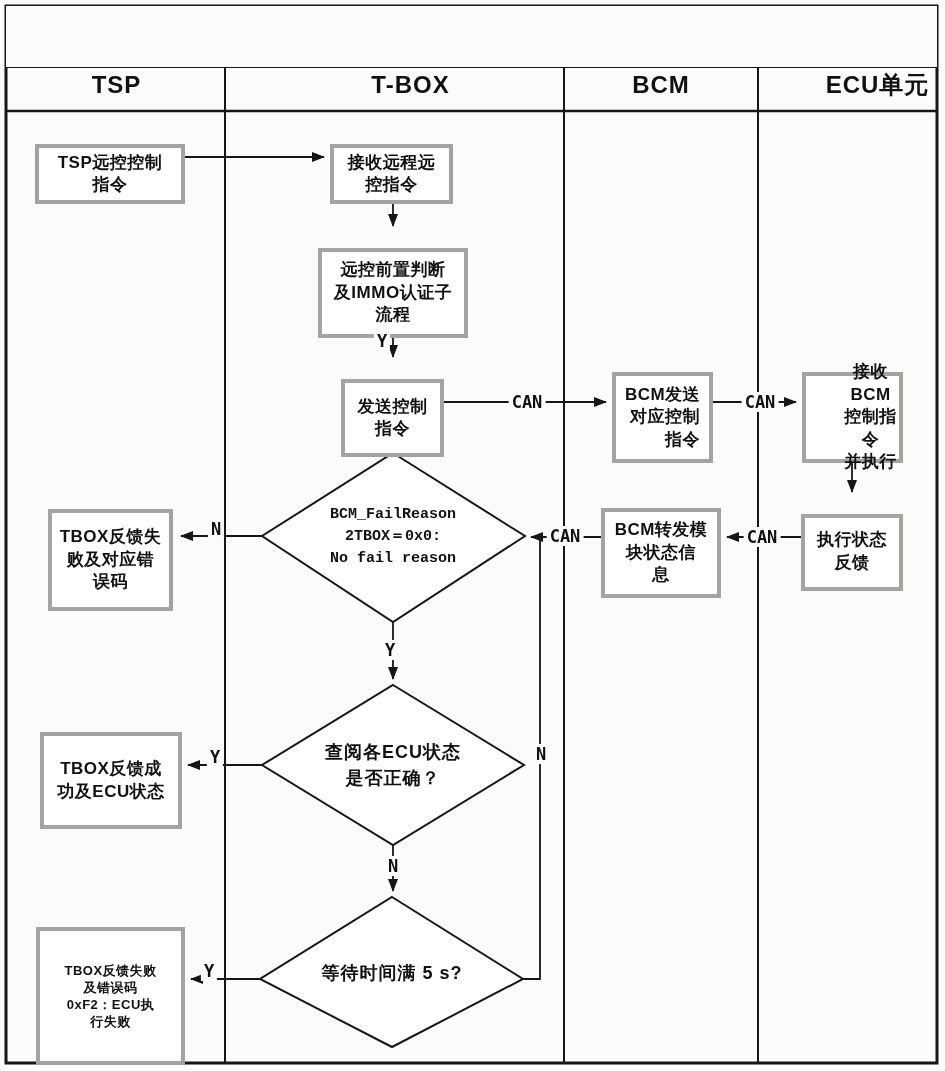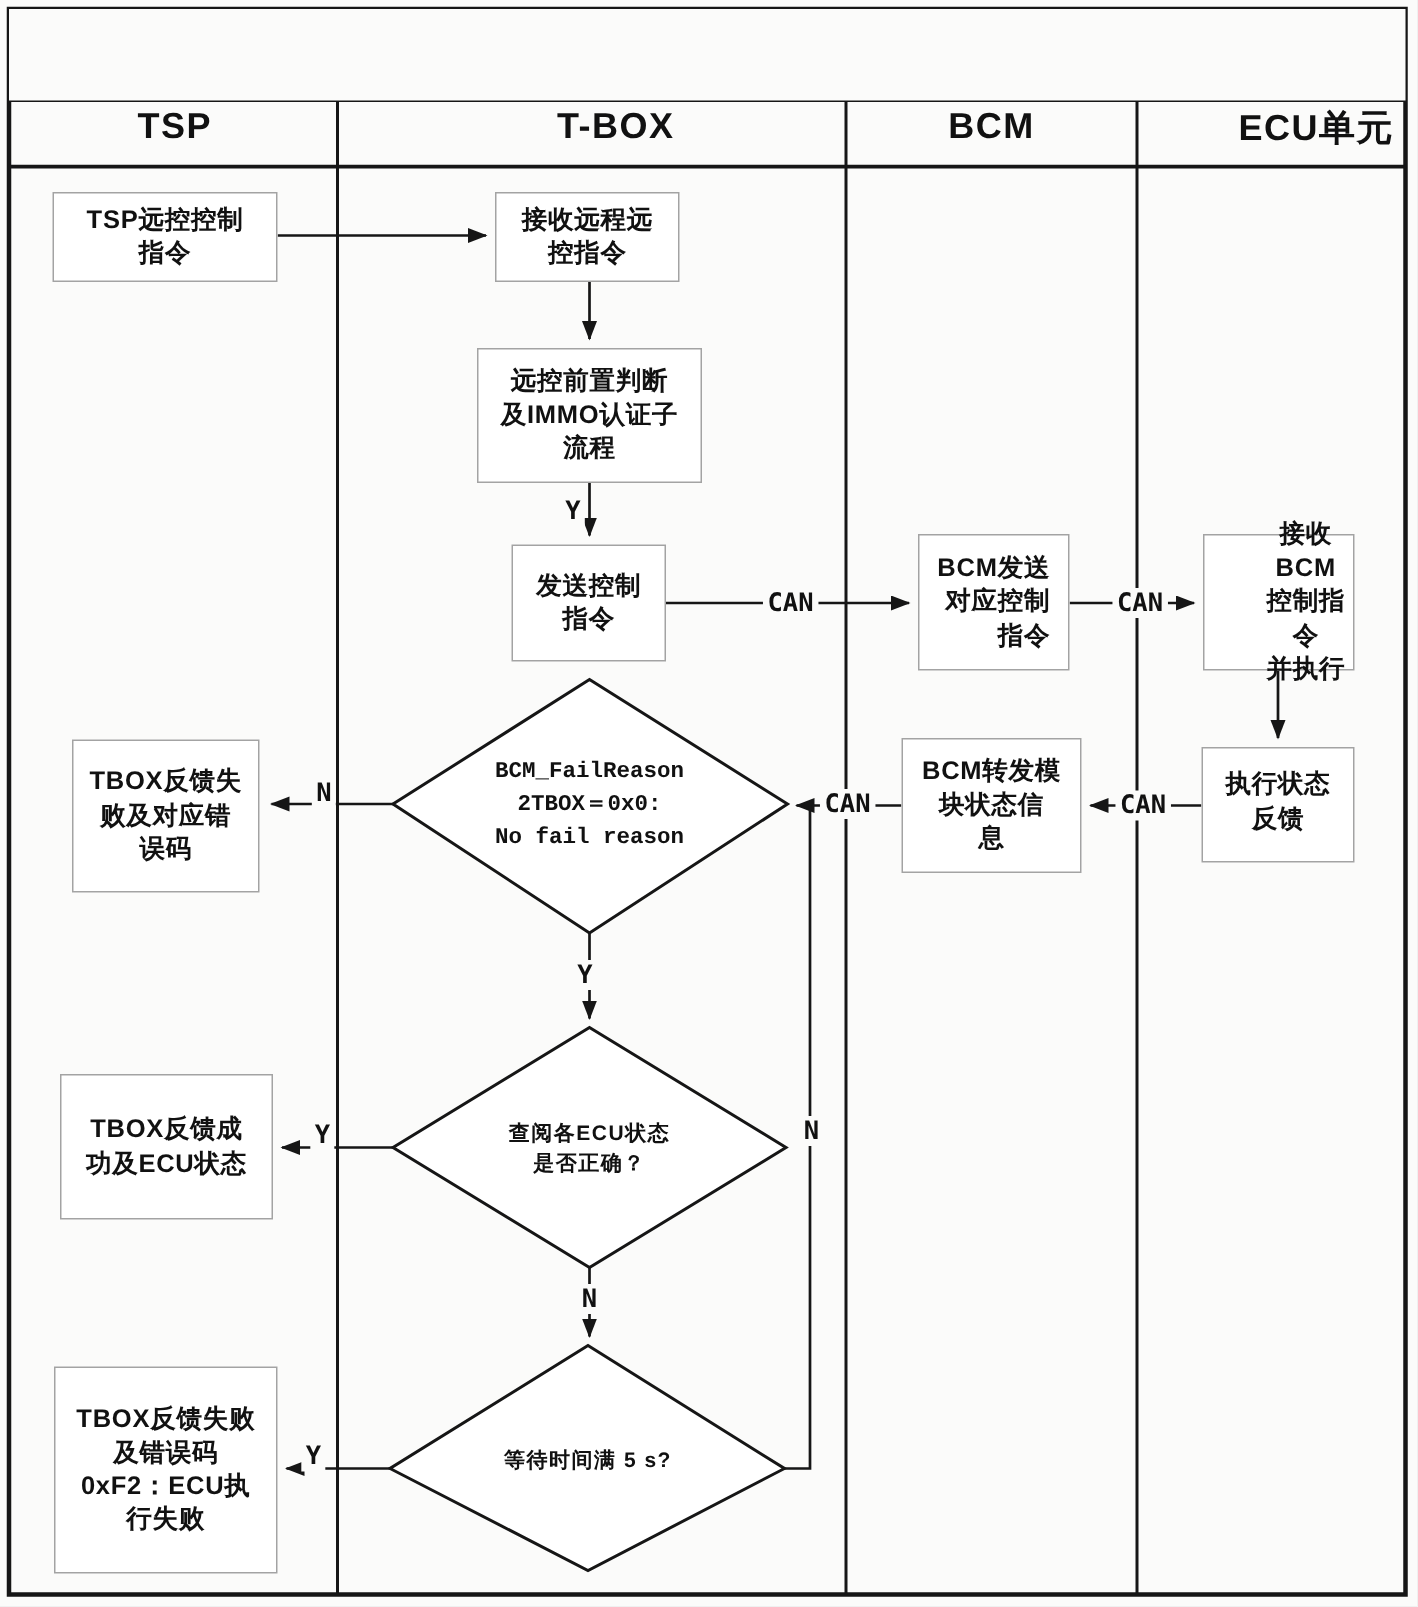--- a/index.html
+++ b/index.html
@@ -3,32 +3,32 @@
 <meta charset="utf-8">
 <style>
   html,body{margin:0;padding:0;background:#e8e8e8;}
   .page{
     position:relative;width:945px;height:1071px;background:#fbfbfa;
     font-family:"Liberation Sans",sans-serif;color:#111;overflow:hidden;
     margin:0 auto;
   }
   .frame-svg{position:absolute;left:0;top:0;z-index:1;}
   .node{
-    position:absolute;z-index:3;background:#fff;border:1px solid #a3a3a3;
+    position:absolute;z-index:3;background:#fff;border:4px solid #a3a3a3;
     display:flex;align-items:center;justify-content:center;text-align:center;
     font-weight:bold;font-size:17px;line-height:1.32;white-space:pre-line;
-    box-sizing:border-box;letter-spacing:0.5px;
+    box-sizing:border-box;letter-spacing:0.5px;margin-top:16px;
   }
   .dtext{
     position:absolute;z-index:3;display:flex;align-items:center;justify-content:center;
     text-align:center;font-weight:bold;white-space:pre-line;line-height:1.45;
     pointer-events:none;
   }
   .dtext.mono{font-family:Liberation Mono, monospace;font-size:15px;letter-spacing:0;}
-  .dtext.cjk{font-size:14px;letter-spacing:1px;}
+  .dtext.cjk{font-size:18px;letter-spacing:1px;}
   .lane-title{
     position:absolute;z-index:3;top:67px;height:36px;display:flex;align-items:center;
     justify-content:center;font-weight:bold;font-size:24px;letter-spacing:1px;
     font-family:"Liberation Sans",sans-serif;
   }
   .edge-label{
     position:absolute;z-index:4;transform:translate(-50%,-50%);
     background:#fbfbfa;padding:0 3px;font-weight:bold;font-size:17px;
     font-family:"DejaVu Sans Mono","Liberation Mono",monospace;color:#111;
   }
@@ -101,21 +101,21 @@
   <div class="node" style="left:801px;top:498px;width:102px;height:77px;font-family:Liberation Mono, monospace;">执行状态
 反馈</div>
   <div class="node" style="left:601px;top:492px;width:120px;height:90px;">BCM转发模
 块状态信
 息</div>
   <div class="node" style="left:48px;top:493px;width:125px;height:102px;">TBOX反馈失
 败及对应错
 误码</div>
   <div class="node" style="left:40px;top:716px;width:142px;height:97px;">TBOX反馈成
 功及ECU状态</div>
-  <div class="node" style="left:36px;top:911px;width:149px;height:138px;font-size:17px;">TBOX反馈失败
+  <div class="node" style="left:36px;top:911px;width:149px;height:138px;font-size:13px;">TBOX反馈失败
 及错误码
 0xF2：ECU执
 行失败</div>
 
   <div class="dtext mono" style="left:278px;top:477px;width:230px;height:120px;">BCM_FailReason
 2TBOX＝0x0:
 No fail reason</div>
   <div class="dtext cjk" style="left:293px;top:730px;width:200px;height:70px;">查阅各ECU状态
 是否正确？</div>
   <div class="dtext cjk" style="left:272px;top:958px;width:240px;height:30px;">等待时间满 5 s?</div>

